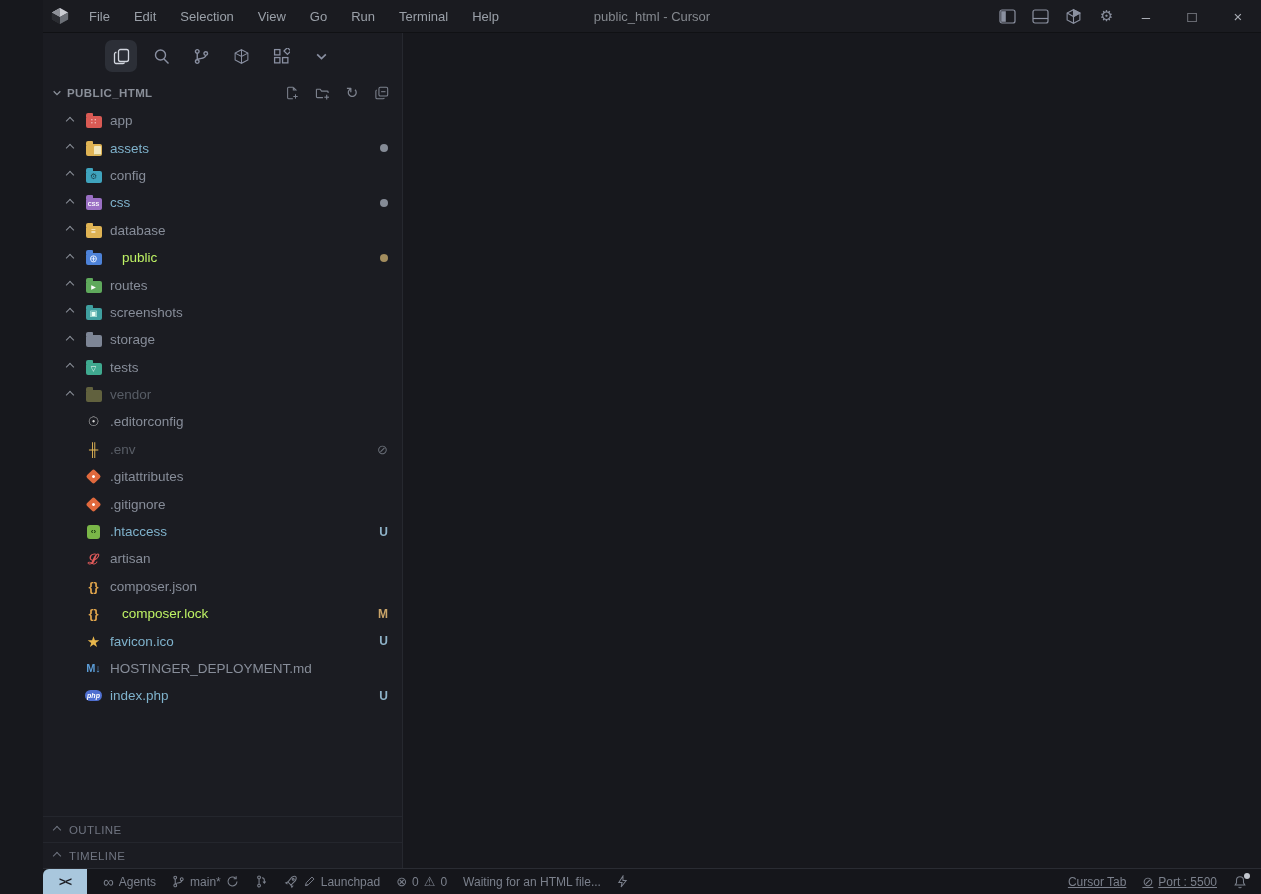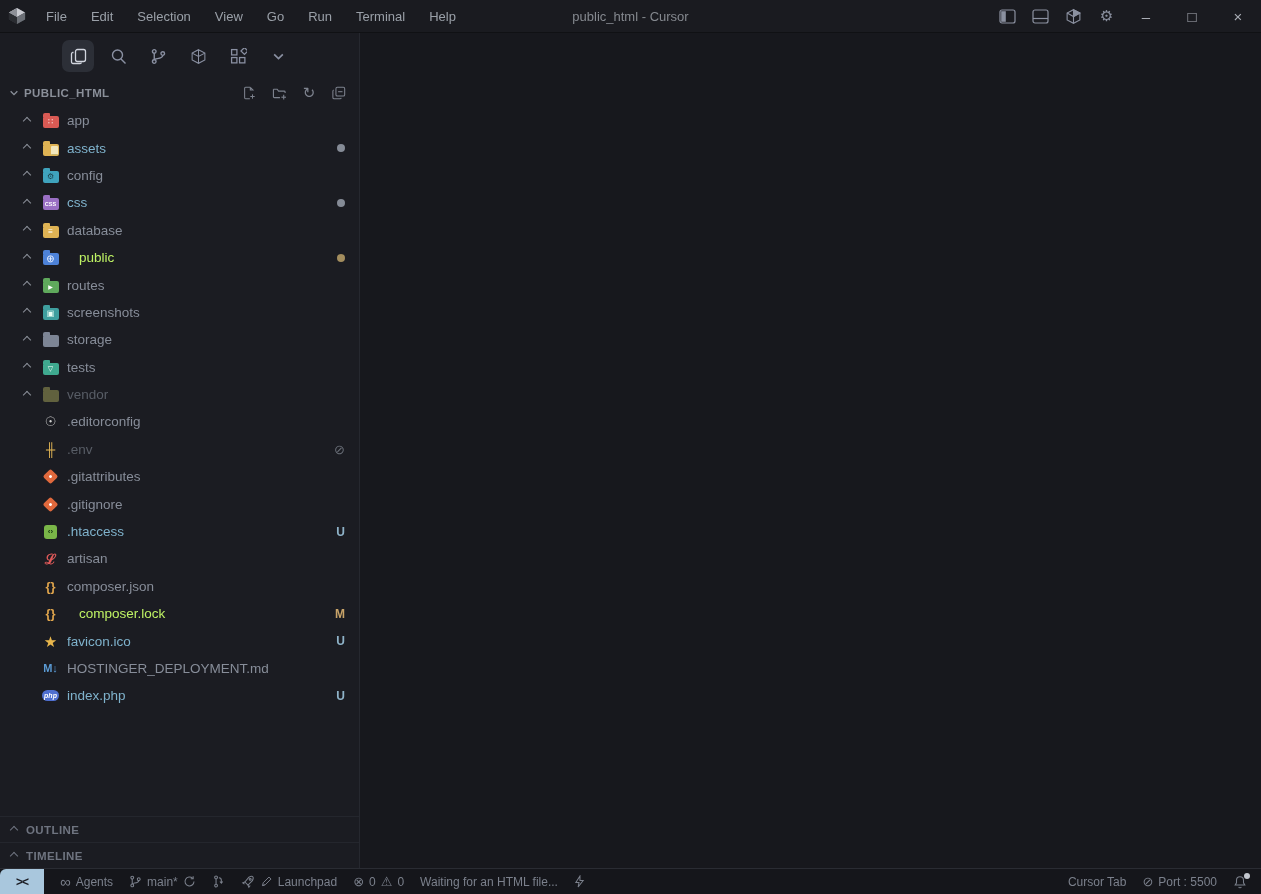--- a/index.html
+++ b/index.html
@@ -1,19 +1,19 @@
 <!DOCTYPE html>
 <html><head>
 <meta charset="utf-8">
 <style>
   * { margin:0; padding:0; box-sizing:border-box; }
   html,body { width:1261px; height:894px; overflow:hidden; }
   body { font-family:"Liberation Sans", sans-serif; background:#17181d; color:#878d99; }
 
-  .window { width:1261px; height:894px; display:flex; flex-direction:column; background:#17181d; }
+  .window { width:1261px; height:894px; display:flex; flex-direction:column; background:#17181d;padding-left:43px; }
 
   
   .titlebar { height:33px; background:#1a1b20; display:flex; align-items:center; position:relative; flex:none; border-bottom:1px solid #101114; }
   .logo { width:34px; height:33px; display:flex; align-items:center; justify-content:center; }
   .menus { display:flex; align-items:center; }
   .menu-item { padding:0 12px; font-size:13px; color:#9aa0a8; line-height:33px; cursor:default; }
   .win-title { position:absolute; left:0; right:0; text-align:center; font-size:13px; color:#85898f; pointer-events:none; }
   .tb-right { margin-left:auto; display:flex; align-items:center; height:100%; z-index:2; }
   .tb-ico { width:33px; height:33px; display:flex; align-items:center; justify-content:center; color:#8b91a0; }
   .tb-ico svg { display:block; }
@@ -63,27 +63,27 @@
   .rbadge { margin-left:auto; font-size:12px; font-weight:bold; display:flex; align-items:center; }
   .badge-dot { width:8px; height:8px; border-radius:50%; background:#858b96; }
   .badge-dot.gold { background:#a38d5e; }
   .badge-U { color:#8fb3c9; }
   .badge-M { color:#c9a469; }
   .badge-ign { color:#6a6f78; font-weight:normal; font-size:13px; }
 
   
   .section-h { height:26px; flex:none; display:flex; align-items:center; padding-left:6px; border-top:1px solid #24262d; }
   .section-h .exp-chev i { width:6px; height:6px; border-right:1.6px solid #6f7480; border-top:1.6px solid #6f7480; transform:rotate(45deg); display:block; }
-  .section-label { font-size:11.5px; font-weight:bold; color:#6f7480; letter-spacing:.4px; margin-left:4px; }
+  .section-label { font-size:11.5px; font-weight:normal; color:#6f7480; letter-spacing:.4px; margin-left:4px; }
 
   
   .statusbar { height:26px; flex:none; background:#15161b; border-top:1px solid #2a2c33; display:flex; align-items:center; font-size:12px; color:#7b808c; }
   .sb-remote { height:100%; width:44px; background:#a9c7dd; color:#1b1c22; display:flex; align-items:center; justify-content:center; font-weight:bold; font-size:12px; letter-spacing:-1px; border-top-left-radius:6px; flex:none; }
   .sb-item { display:flex; align-items:center; gap:5px; padding:0 8px; height:100%; white-space:nowrap; }
-  .sb-right { margin-left:auto; display:flex; align-items:flex-end; height:100%; }
+  .sb-right { margin-left:auto; display:flex; align-items:flex-end; height:100%;text-decoration:underline; }
   .sb-ic { font-size:13px; line-height:1; display:flex; align-items:center; }
   .sb-ic svg { display:block; }
   .bell-wrap { position:relative; }
   .bell-dot { position:absolute; top:-2px; right:-3px; width:6px; height:6px; border-radius:50%; background:#c3c7cf; }
 </style>
 </head>
 <body>
 
 <div class="window">
 

